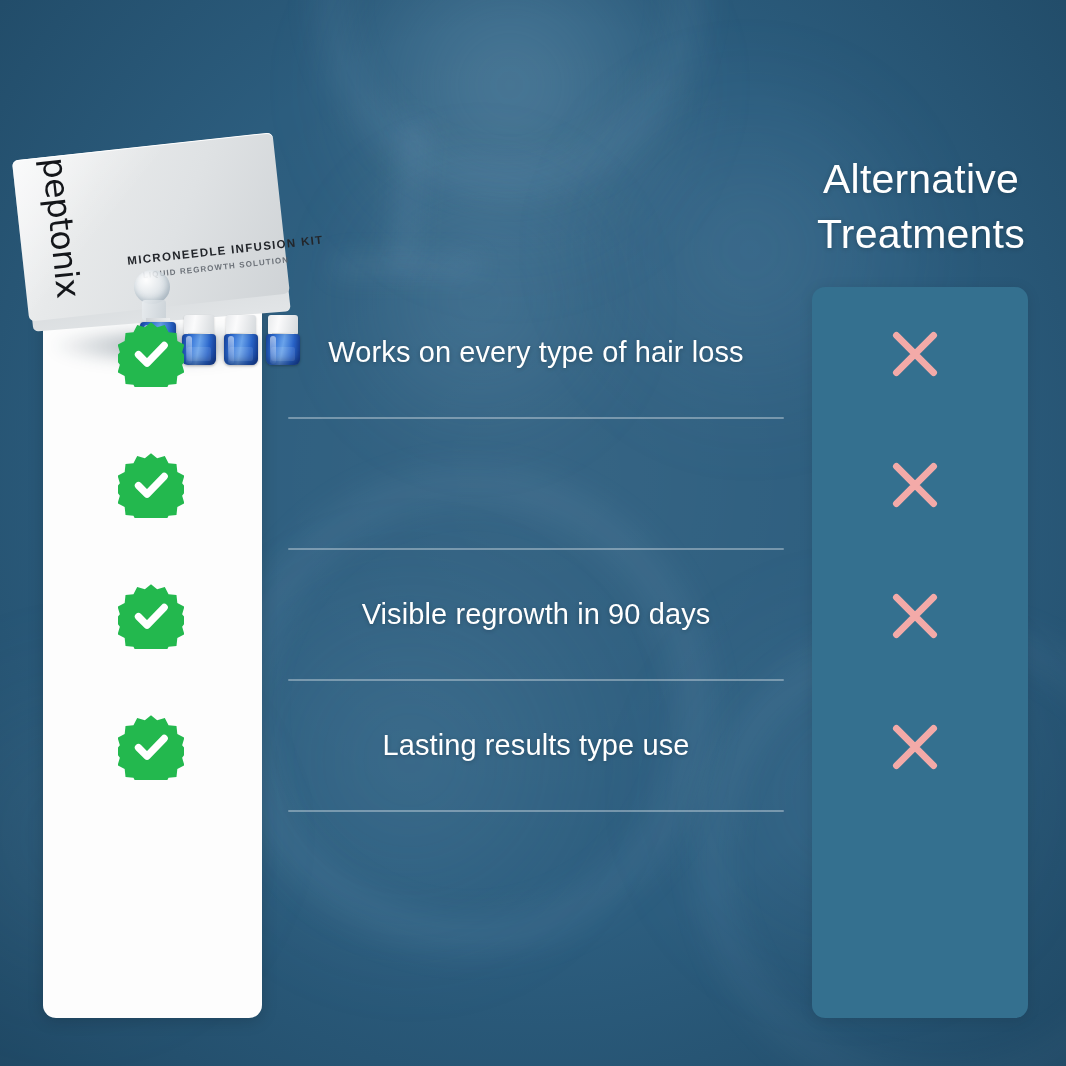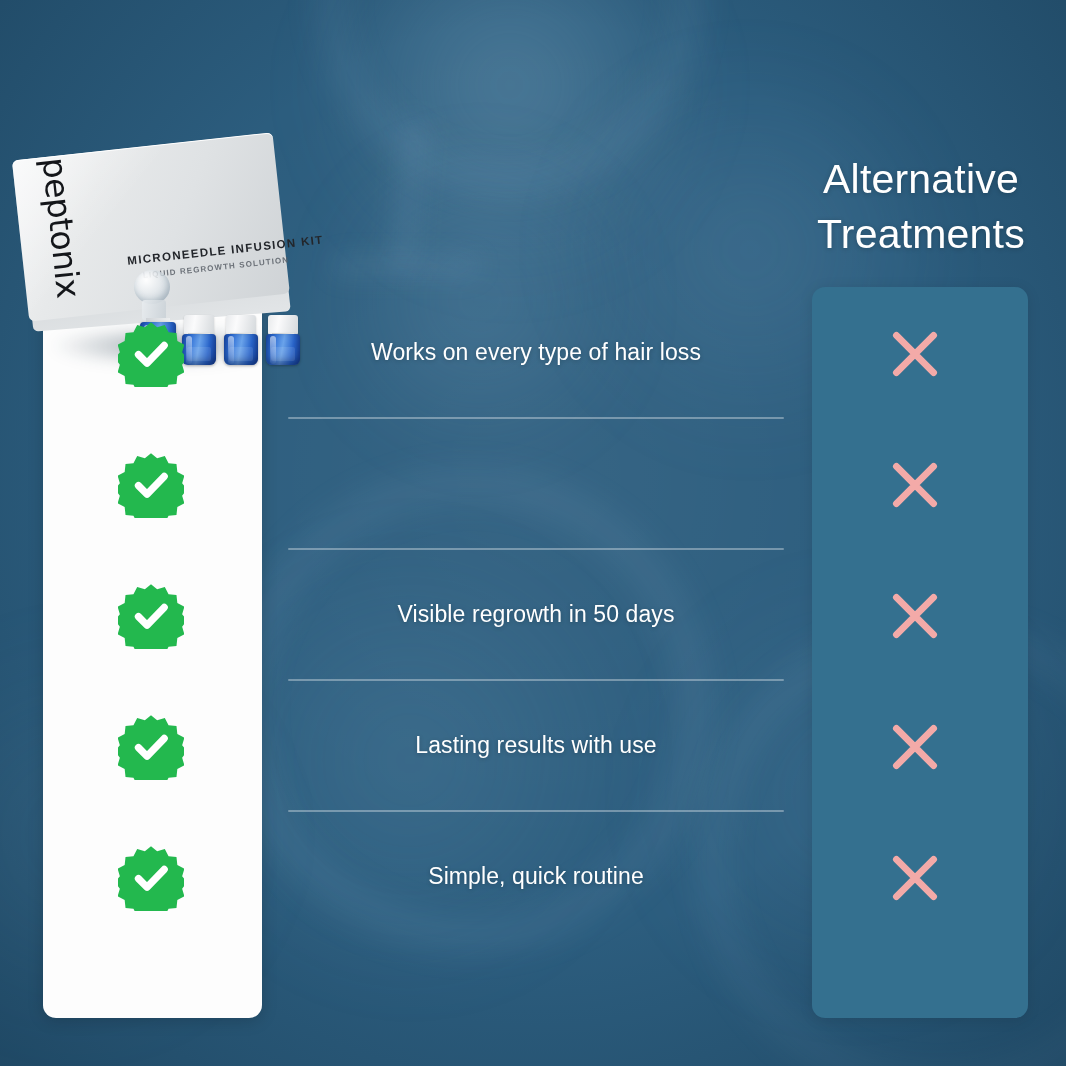--- a/index.html
+++ b/index.html
@@ -134,21 +134,21 @@
     background:linear-gradient(100deg,rgba(232,236,239,.92),rgba(200,208,214,.85));
     border-radius:3px;
   }
 
   
   .rows{position:absolute;left:0;top:287px;width:1066px;}
   .row{position:relative;height:131px;}
   .row-label{
     position:absolute;left:288px;width:496px;top:0;height:131px;
     display:flex;align-items:center;justify-content:center;text-align:left;
-    color:#ffffff;font-size:23px;font-weight:400;letter-spacing:.1px;
+    color:#ffffff;font-size:29px;font-weight:400;letter-spacing:.1px;
     text-shadow:0 1px 4px rgba(0,0,0,.22);
   }
   .divider{
     position:absolute;left:288px;top:130px;width:496px;height:2px;
     background:rgba(255,255,255,.34);border-radius:2px;
   }
   .mark-yes{position:absolute;left:118px;top:34px;width:66px;height:66px;}
   .mark-no{position:absolute;left:884px;top:36px;width:62px;height:62px;}
 </style>
 </head>
@@ -262,54 +262,40 @@
       <div class="divider"></div>
     </div>
 
     <div class="row">
       <span class="mark-yes">
         <svg viewBox="0 0 100 100" width="66" height="66" aria-hidden="true">
           <path fill="#23b84e" d="M50 2 l9.3 7.6 11.6-3.4 5.7 10.7 12 1.3 1.3 12 10.7 5.7 -3.4 11.6 7.6 9.3 -7.6 9.3 3.4 11.6 -10.7 5.7 -1.3 12 -12 1.3 -5.7 10.7 -11.6-3.4 -9.3 7.6 -9.3-7.6 -11.6 3.4 -5.7-10.7 -12-1.3 -1.3-12 -10.7-5.7 3.4-11.6 -7.6-9.3 7.6-9.3 -3.4-11.6 10.7-5.7 1.3-12 12-1.3 5.7-10.7 11.6 3.4z"></path>
           <path fill="none" stroke="#ffffff" stroke-width="11" stroke-linecap="round" stroke-linejoin="round" d="M31 51 L44 64 L70 37"></path>
         </svg>
       </span>
-      <div class="row-label">Visible regrowth in 50 days</div>
+      <div class="row-label">Visible regrowth in 90 days</div>
       <span class="mark-no">
         <svg viewBox="0 0 100 100" width="62" height="62" aria-hidden="true">
           <path fill="none" stroke="#f3aaa8" stroke-width="11" stroke-linecap="round" d="M20 20 L80 80 M80 20 L20 80"></path>
         </svg>
       </span>
       <div class="divider"></div>
     </div>
 
     <div class="row">
       <span class="mark-yes">
         <svg viewBox="0 0 100 100" width="66" height="66" aria-hidden="true">
           <path fill="#23b84e" d="M50 2 l9.3 7.6 11.6-3.4 5.7 10.7 12 1.3 1.3 12 10.7 5.7 -3.4 11.6 7.6 9.3 -7.6 9.3 3.4 11.6 -10.7 5.7 -1.3 12 -12 1.3 -5.7 10.7 -11.6-3.4 -9.3 7.6 -9.3-7.6 -11.6 3.4 -5.7-10.7 -12-1.3 -1.3-12 -10.7-5.7 3.4-11.6 -7.6-9.3 7.6-9.3 -3.4-11.6 10.7-5.7 1.3-12 12-1.3 5.7-10.7 11.6 3.4z"></path>
           <path fill="none" stroke="#ffffff" stroke-width="11" stroke-linecap="round" stroke-linejoin="round" d="M31 51 L44 64 L70 37"></path>
         </svg>
       </span>
-      <div class="row-label">Lasting results with use</div>
+      <div class="row-label">Lasting results type use</div>
       <span class="mark-no">
         <svg viewBox="0 0 100 100" width="62" height="62" aria-hidden="true">
           <path fill="none" stroke="#f3aaa8" stroke-width="11" stroke-linecap="round" d="M20 20 L80 80 M80 20 L20 80"></path>
         </svg>
       </span>
       <div class="divider"></div>
     </div>
 
-    <div class="row">
-      <span class="mark-yes">
-        <svg viewBox="0 0 100 100" width="66" height="66" aria-hidden="true">
-          <path fill="#23b84e" d="M50 2 l9.3 7.6 11.6-3.4 5.7 10.7 12 1.3 1.3 12 10.7 5.7 -3.4 11.6 7.6 9.3 -7.6 9.3 3.4 11.6 -10.7 5.7 -1.3 12 -12 1.3 -5.7 10.7 -11.6-3.4 -9.3 7.6 -9.3-7.6 -11.6 3.4 -5.7-10.7 -12-1.3 -1.3-12 -10.7-5.7 3.4-11.6 -7.6-9.3 7.6-9.3 -3.4-11.6 10.7-5.7 1.3-12 12-1.3 5.7-10.7 11.6 3.4z"></path>
-          <path fill="none" stroke="#ffffff" stroke-width="11" stroke-linecap="round" stroke-linejoin="round" d="M31 51 L44 64 L70 37"></path>
-        </svg>
-      </span>
-      <div class="row-label">Simple, quick routine</div>
-      <span class="mark-no">
-        <svg viewBox="0 0 100 100" width="62" height="62" aria-hidden="true">
-          <path fill="none" stroke="#f3aaa8" stroke-width="11" stroke-linecap="round" d="M20 20 L80 80 M80 20 L20 80"></path>
-        </svg>
-      </span>
-    </div>
 
   </div>
 </div>
 
 </body></html>

